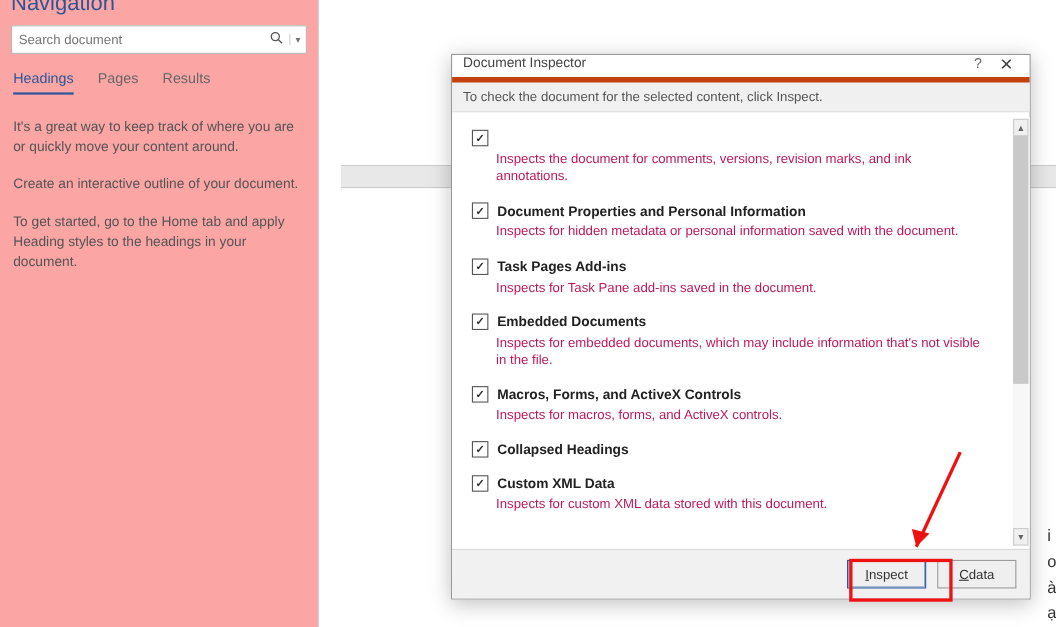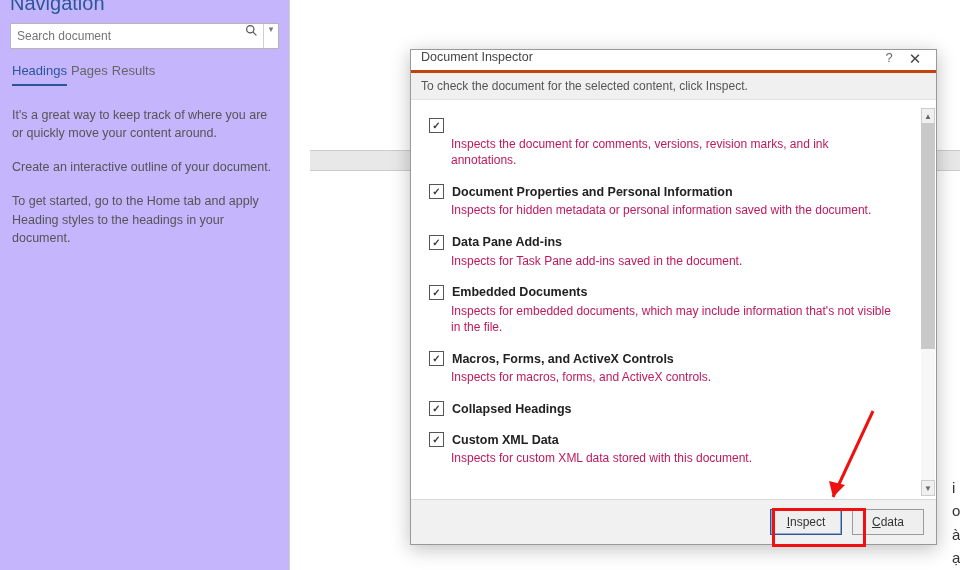--- a/index.html
+++ b/index.html
@@ -1,40 +1,40 @@
 <!DOCTYPE html>
 <html><head>
 <meta charset="utf-8">
 <style>
 html,body{margin:0;padding:0;font-family:"Segoe UI",Arial,sans-serif;font-size:12px;color:#333;background:#fff;overflow:hidden}
 .canvas{position:relative;width:960px;height:570px;background:#fff}
 
-.nav-pane{position:absolute;left:0;top:0;width:290px;height:570px;background:#c4b5fd;border-right:1px solid #d0d0d0;padding:0 10px;box-sizing:border-box}
+.nav-pane{position:absolute;left:0;top:0;width:290px;height:570px;background:#fca5a5;border-right:1px solid #d0d0d0;padding:0 10px;box-sizing:border-box}
 .nav-title{color:#2b579a;font-size:20px;font-weight:400;margin:-8px 0 8px 0}
-.search-wrap{display:flex;border:1px solid #b6b6b6;background:#fff;height:24px}
+.search-wrap{display:flex;align-items:center;border:1px solid #b6b6b6;background:#fff;height:24px}
 .search-input{flex:1;border:none;outline:none;font-size:12px;padding:0 6px;color:#777}
 .search-icon{width:24px;text-align:center;color:#555;font-size:13px}
 .search-dd{width:14px;border-left:1px solid #d0d0d0;text-align:center;color:#777;font-size:9px}
-.tabs{display:flex;gap:4px;margin:14px 2px 0 2px;font-size:13px;color:#666}
+.tabs{display:flex;gap:22px;margin:14px 2px 0 2px;font-size:13px;color:#666}
 .tab{padding-bottom:6px;cursor:pointer}
 .tab.active{color:#2b579a;border-bottom:2px solid #2b579a}
 .nav-body{margin:20px 2px 0 2px;color:#555;font-size:12.5px;line-height:1.45}
 .nav-body p{margin:0 0 16px 0}
 
 .doc-area{position:absolute;left:310px;top:0;width:650px;height:570px;background:#e8e8e8}
 .page-top{position:absolute;left:0;top:0;right:0;height:150px;background:#fff;border-bottom:1px solid #ccc}
 .page-main{position:absolute;left:0;top:170px;right:0;bottom:0;background:#fff;border-top:1px solid #ccc}
 .peek-text{position:absolute;right:-6px;top:305px;font-size:15px;color:#333;line-height:1.55;writing-mode:horizontal-tb;width:14px;overflow:hidden}
 
 .dialog{position:absolute;left:410px;top:49px;width:525px;height:494px;background:#fff;border:1px solid #999;box-shadow:0 4px 18px rgba(0,0,0,0.25)}
 .dlg-title{height:20px;display:flex;align-items:flex-start;padding:0 8px 0 10px;font-size:12.5px;color:#444}
 .dlg-title .spacer{flex:1}
 .dlg-help{width:26px;text-align:center;color:#666;font-size:13px}
 .dlg-close{width:26px;text-align:center;color:#444;font-size:15px}
-.dlg-sub{background:#f0f0f0;border-top:3px solid #c2410c;border-bottom:1px solid #e2e2e2;padding:6px 10px;font-size:12px;color:#555}
+.dlg-sub{background:#f0f0f0;border-top:5px solid #c2410c;border-bottom:1px solid #e2e2e2;padding:6px 10px;font-size:12px;color:#555}
 .dlg-body{position:absolute;left:0;right:0;top:56px;bottom:46px;padding:6px 0;background:#fff;overflow:hidden}
 .scroll{position:absolute;right:1px;top:2px;bottom:2px;width:14px}
 .scroll .up,.scroll .down{height:14px;background:#f0f0f0;border:1px solid #ccc;font-size:8px;display:flex;align-items:center;justify-content:center;color:#666}
 .scroll .down{position:absolute;bottom:0;left:0;right:0}
 .scroll .track{position:absolute;top:15px;bottom:15px;left:0;right:0;background:#f7f7f7}
 .scroll .thumb{position:absolute;left:0;right:0;top:0;height:63%;background:#c9c9c9}
 .item{padding:6px 26px 10px 18px;margin-right:16px}
 .item-head{display:flex;align-items:center;gap:8px;font-size:12.5px;font-weight:600;color:#222}
 .item-desc{margin:3px 0 0 22px;font-size:12px;color:#be185d;line-height:1.35}
 .chk{width:13px;height:13px;border:1px solid #555;display:inline-flex;align-items:center;justify-content:center;font-size:10px;color:#333;background:#fff}
@@ -103,21 +103,21 @@
     <div class="item">
       <div class="item-head">
             <span class="chk">✓</span>
             <span>Document Properties and Personal Information</span>
           </div>
       <div class="item-desc">Inspects for hidden metadata or personal information saved with the document.</div>
     </div>
     <div class="item">
       <div class="item-head">
             <span class="chk">✓</span>
-            <span>Data Pane Add-ins</span>
+            <span>Task Pages Add-ins</span>
           </div>
       <div class="item-desc">Inspects for Task Pane add-ins saved in the document.</div>
     </div>
     <div class="item">
       <div class="item-head">
             <span class="chk">✓</span>
             <span>Embedded Documents</span>
           </div>
       <div class="item-desc">Inspects for embedded documents, which may include information that's not visible in the file.</div>
     </div>

